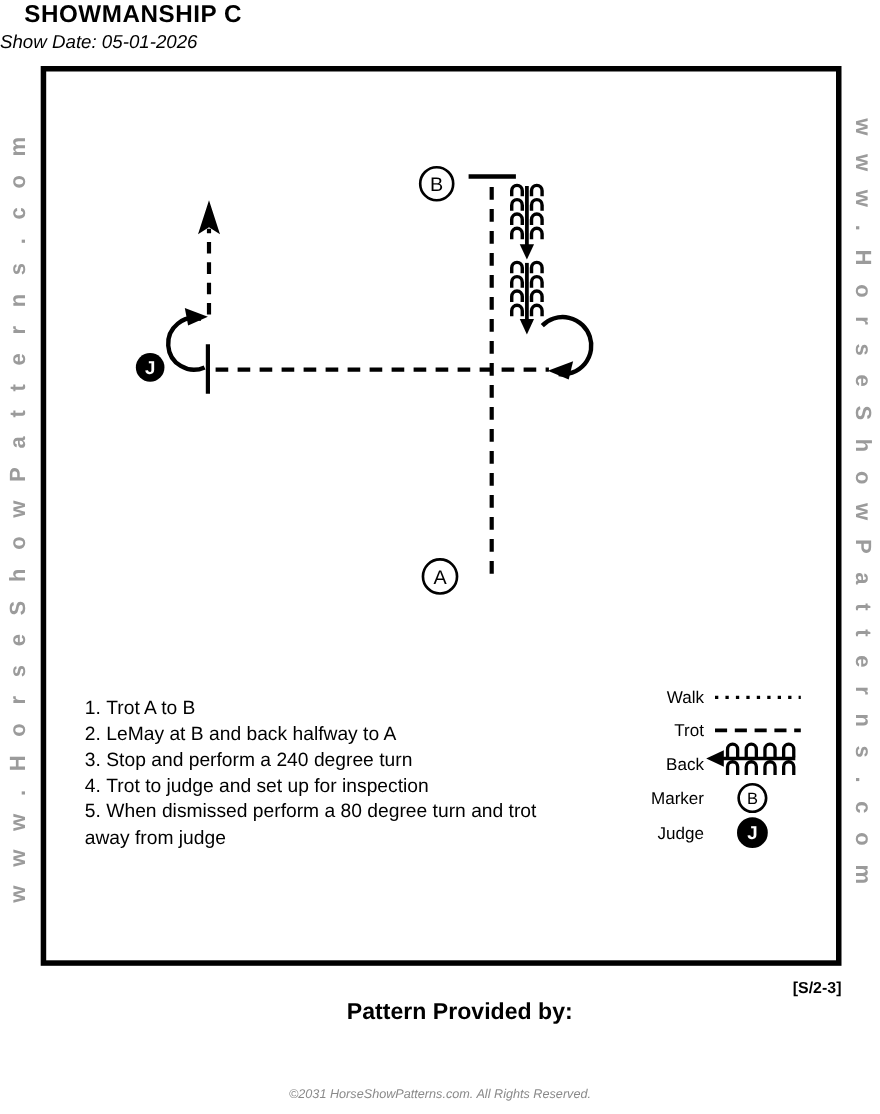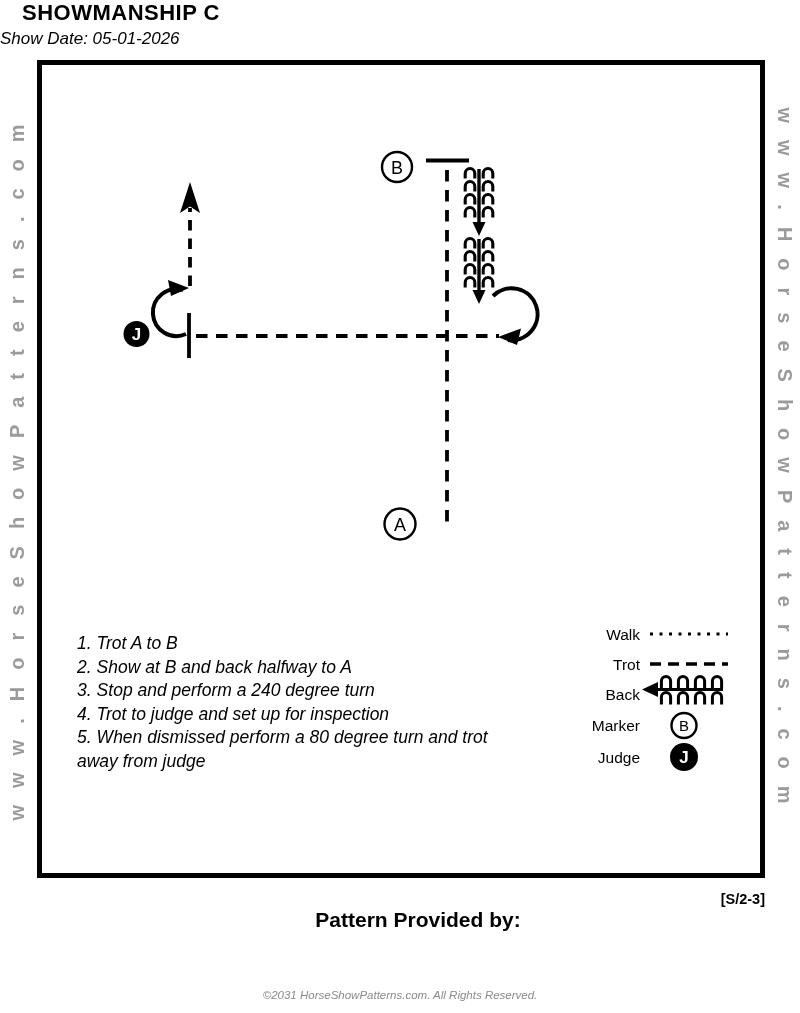--- a/index.html
+++ b/index.html
@@ -15,21 +15,21 @@
     position:absolute; top:29px; left:0; width:100%; 
     font-size:17px; font-style:italic;
   }
   .frame {
     position:absolute; left:37px; top:60px; width:728px; height:818px;
     border:5px solid #000; box-sizing:border-box; background:#fff;
   }
   .diagram-svg { position:absolute; left:0; top:0; }
   .instructions {
     position:absolute; left:35px; top:567px; width:445px;
-    font-size:17.5px; line-height:23.5px; color:#000;font-style:italic;
+    font-size:17.5px; line-height:23.5px; color:#000;
   }
   .instr-num { margin-right:5px; }
   .wm {
     position:absolute; color:#9b9b9b; font-weight:bold; font-size:20px;
     letter-spacing:17px; white-space:nowrap; z-index:3;
   }
   .wm-left  { top:464px; left:17px;  transform:translate(-50%,-50%) rotate(-90deg); }
   .wm-right { top:464px; left:784px; transform:translate(-50%,-50%) rotate(90deg); }
   .code {
     position:absolute; top:891px; left:565px; width:200px; text-align:right;
@@ -152,21 +152,21 @@
         <circle cx="684" cy="757" r="14" fill="#000"></circle>
         <text x="684" y="763" text-anchor="middle" font-size="17" font-weight="bold" fill="#fff">J</text>
       </g>
     </svg>
 
     <div class="instructions">
       <div class="instr-item">
         <span class="instr-num">1.</span><span>Trot A to B</span>
       </div>
       <div class="instr-item">
-        <span class="instr-num">2.</span><span>Show at B and back halfway to A</span>
+        <span class="instr-num">2.</span><span>LeMay at B and back halfway to A</span>
       </div>
       <div class="instr-item">
         <span class="instr-num">3.</span><span>Stop and perform a 240 degree turn</span>
       </div>
       <div class="instr-item">
         <span class="instr-num">4.</span><span>Trot to judge and set up for inspection</span>
       </div>
       <div class="instr-item">
         <span class="instr-num">5.</span><span>When dismissed perform a 80 degree turn and trot away from judge</span>
       </div>

